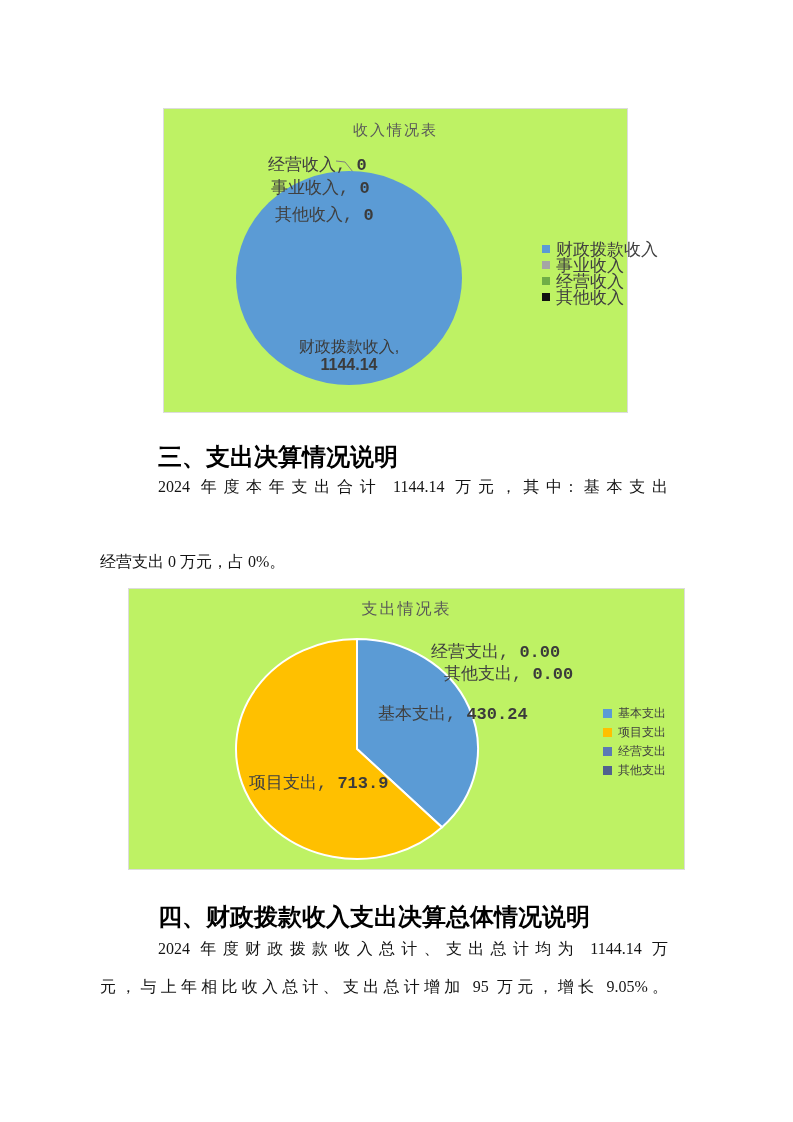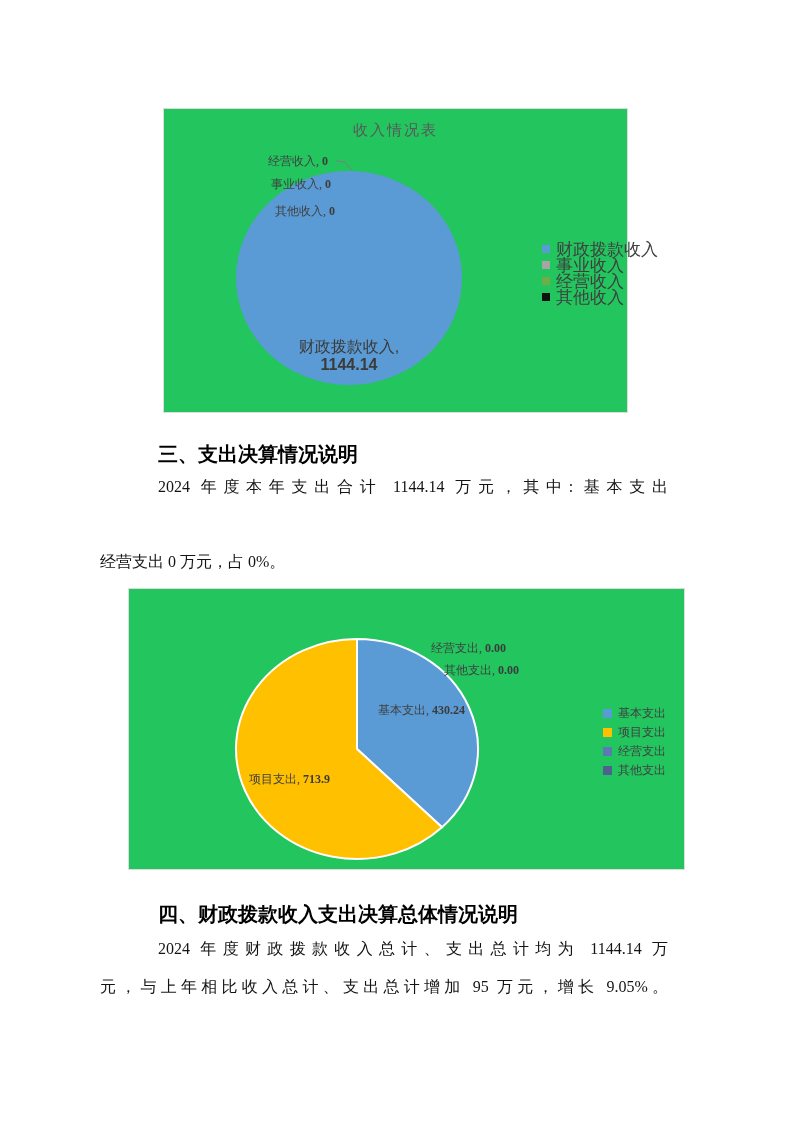--- a/index.html
+++ b/index.html
@@ -9,40 +9,40 @@
     width: 793px;
     height: 1122px;
     background: #ffffff;
     overflow: hidden;
     font-family: "Liberation Sans", "DejaVu Sans", sans-serif;
   }
 
   
   .chart-box {
     position: absolute;
-    background: #22c55e;
+    background: #bef264;
     border: 1px solid #dcdcdc;
   }
   .chart-title {
     position: absolute;
     left: 0; right: 0;
     text-align: center;
     font-size: 16px;
     letter-spacing: 2px;
     color: #595959;
     font-family: "Liberation Sans", "DejaVu Sans", sans-serif;
   }
   .pie-svg { position: absolute; left: 0; top: 0; }
 
   .dlabel {
     position: absolute;
-    font-size: 12px;
+    font-size: 17px;
     color: #404040;
     white-space: nowrap;
-    font-family: Liberation Serif, serif;
+    font-family: Liberation Mono, monospace;
   }
   .dlabel b { font-weight: 700; color: #3b3b3b; }
 
   .main-label {
     position: absolute;
     text-align: center;
     font-size: 16px;
     color: #3b3b3b;
     line-height: 18px;
     font-family: "Liberation Sans", "DejaVu Sans", sans-serif;
@@ -61,21 +61,21 @@
   .legend-2 .legend-label { font-size: 12px; }
 
   
   .doc-heading {
     position: absolute;
     left: 100px;
     width: 568px;
     padding-left: 58px;
     font-family: "Liberation Sans", "DejaVu Sans", sans-serif;
     font-weight: 700;
-    font-size: 20px;
+    font-size: 24px;
     color: #000000;
     white-space: nowrap;
   }
   .doc-line {
     position: absolute;
     left: 100px;
     width: 568px;
     font-family: "Liberation Serif", "DejaVu Serif", serif;
     font-size: 16px;
     color: #141414;
@@ -133,20 +133,21 @@
         <span class="legend-label">其他收入</span>
       </div>
     </div>
   </section>
 
   <h2 class="doc-heading" style="top:441px;">三、支出决算情况说明</h2>
   <div class="doc-line just indent" style="top:477px;">2024 年度本年支出合计 1144.14 万元，其中: 基本支出</div>
   <div class="doc-line" style="top:552px;">经营支出 0 万元，占 0%。</div>
 
   <section class="chart-box" style="left:128px; top:588px; width:557px; height:282px;">
+    <div class="chart-title" style="top:10px;">支出情况表</div>
 
     <svg class="pie-svg" width="557" height="280" viewBox="0 0 557 280">
     <path d="M 228 160 L 228.00 50.00 A 121 110 0 0 1 313.00 238.29 Z" fill="#5B9BD5" stroke="#ffffff" stroke-width="2"></path>
         <path d="M 228 160 L 313.00 238.29 A 121 110 0 1 1 228.00 50.00 Z" fill="#FFC000" stroke="#ffffff" stroke-width="2"></path>
       </svg>
 
     <div class="dlabel" style="left:302px; top:51px;">
       <span>经营支出,</span>
       <b>0.00</b>
     </div>

